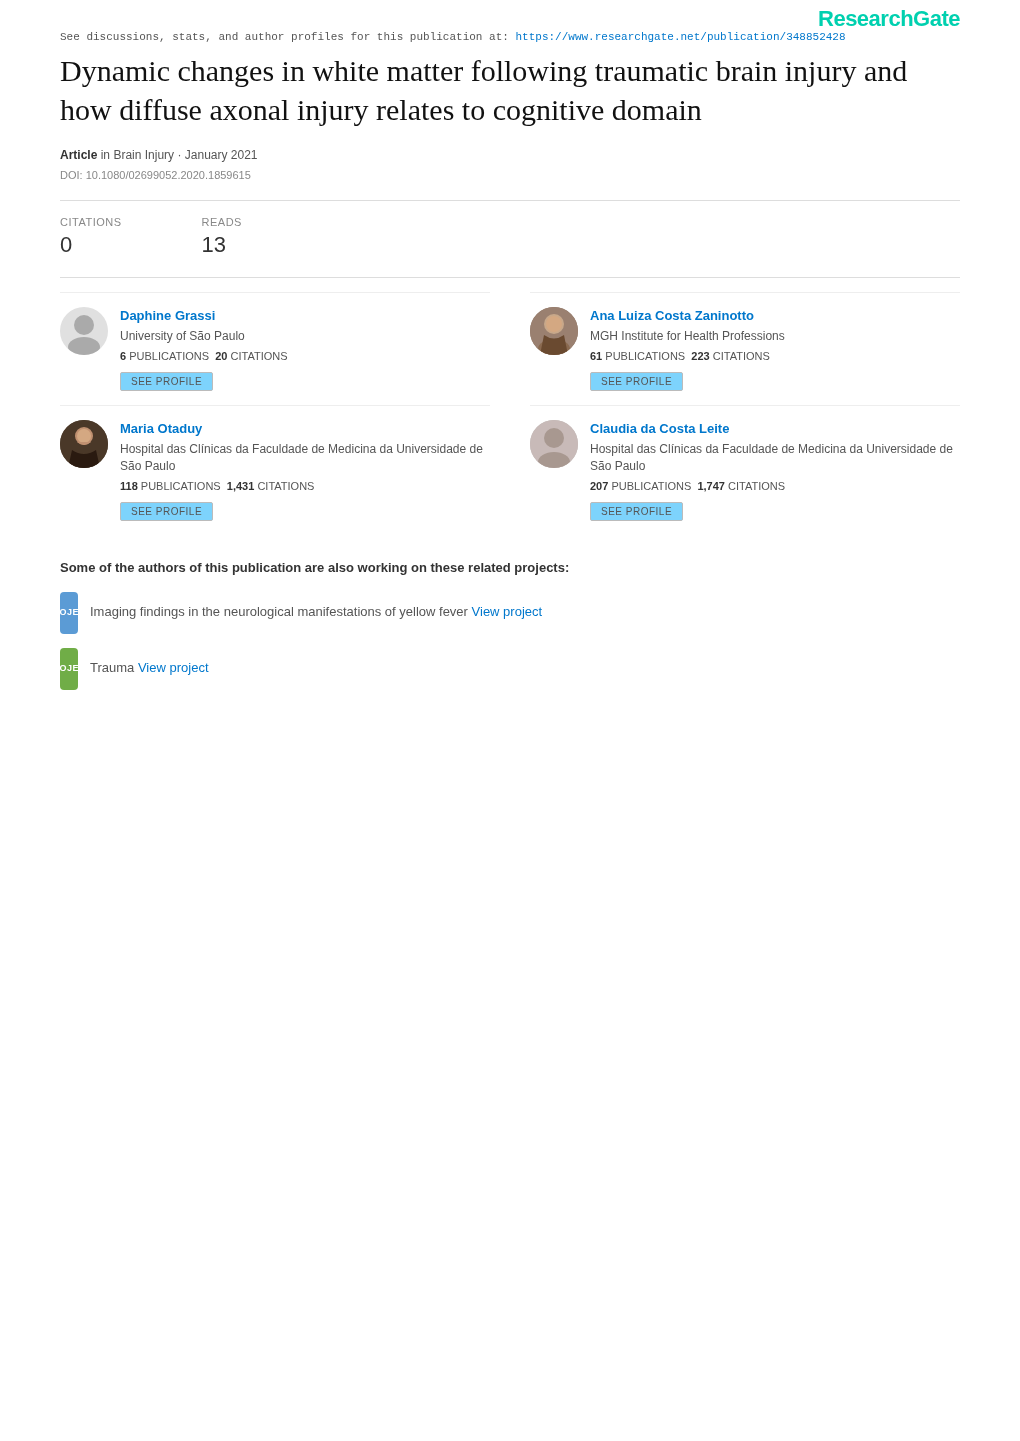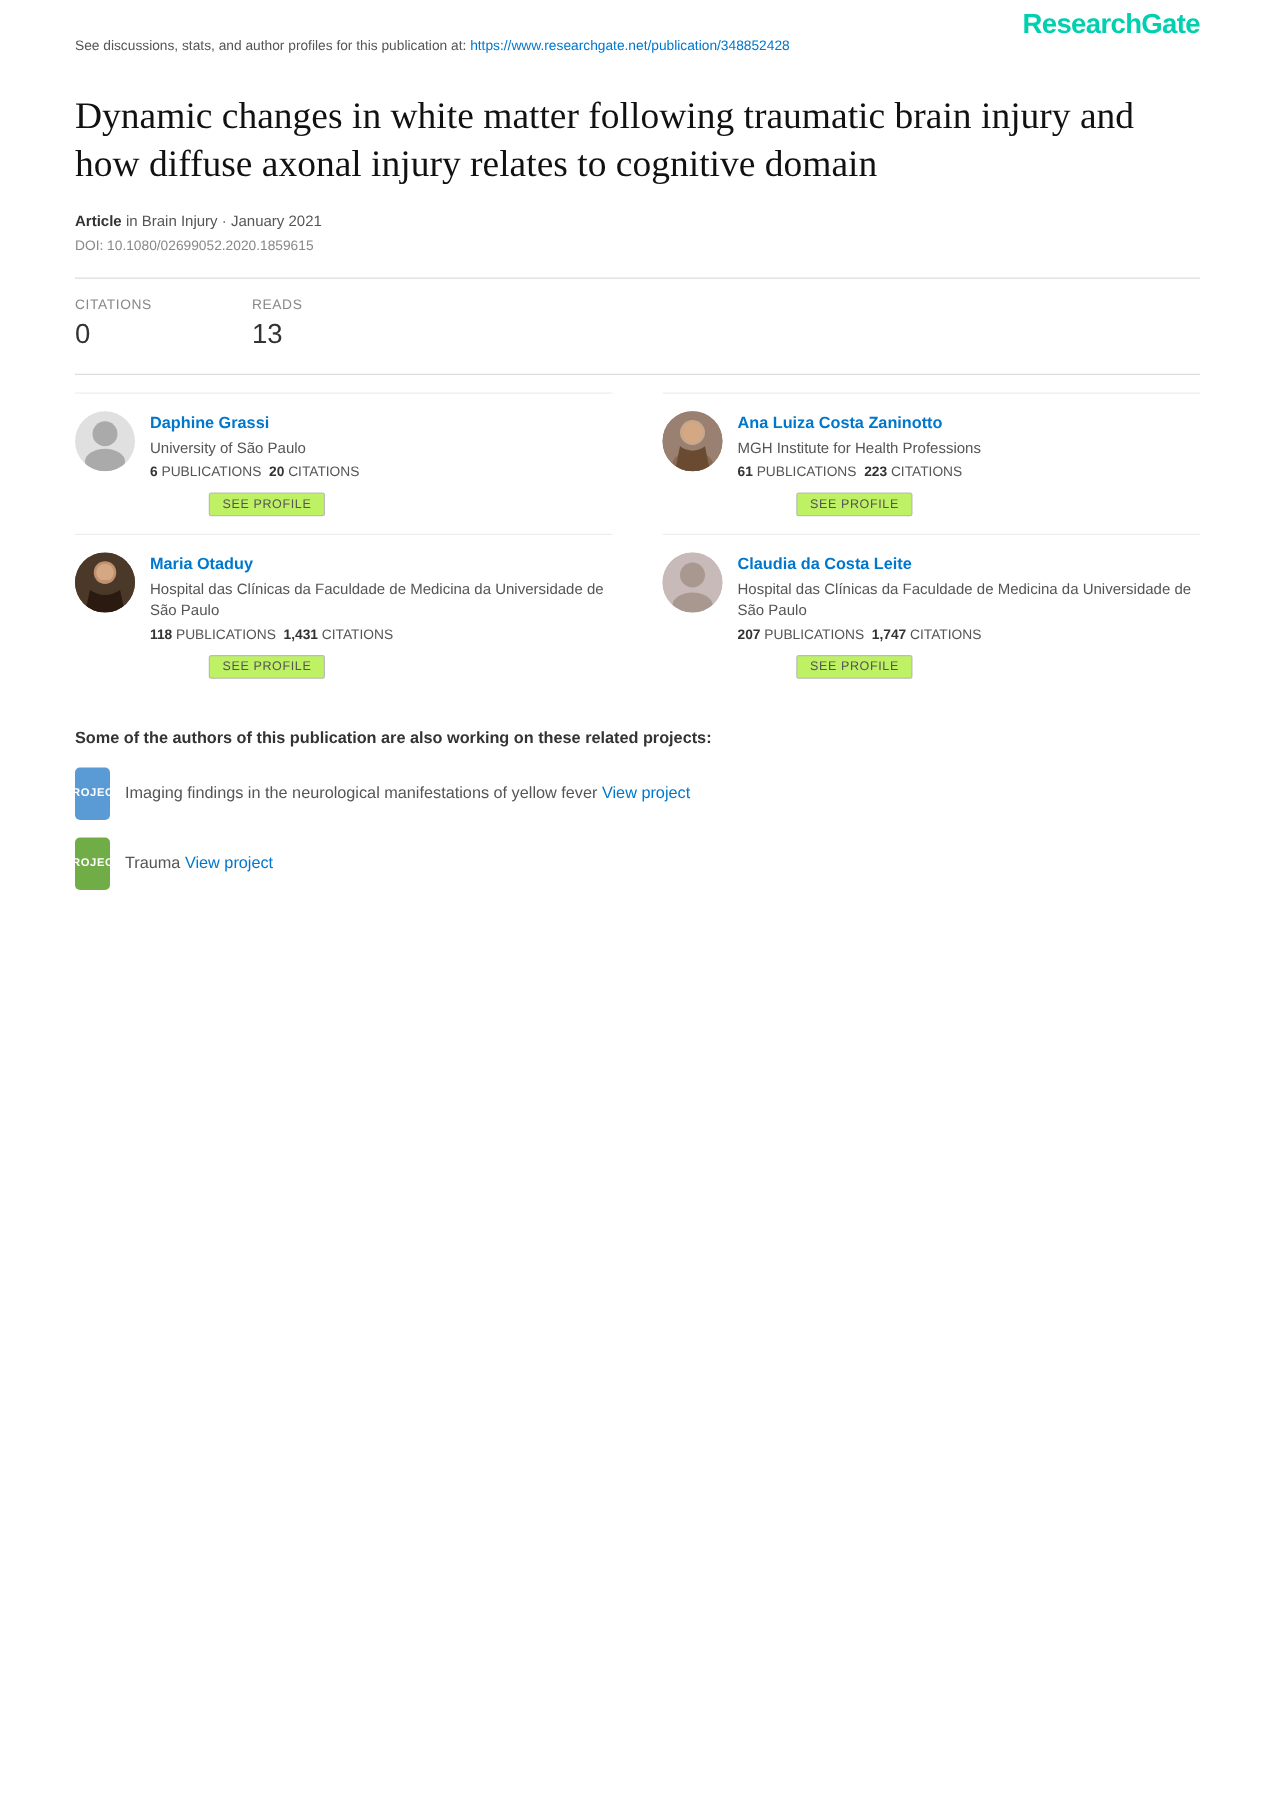--- a/index.html
+++ b/index.html
@@ -20,24 +20,24 @@
       position: absolute;
       top: 4px;
       right: 60px;
       color: #00d0af;
       font-size: 22px;
       font-family: Arial, sans-serif;
       font-weight: bold;
       letter-spacing: -0.5px;
     }
     .see-discussion-link {
-      font-family: Liberation Sans, sans-serif;
+      font-family: Liberation Mono, monospace;
       font-size: 11px;
       color: #555;
-      margin-bottom: 28px;
+      margin-bottom: 6px;
       margin-top: 10px;
     }
     .see-discussion-link a {
       color: #0077cc;
       text-decoration: none;
     }
     .main-title {
       font-size: 30px;
       font-weight: 400;
       color: #111;
@@ -152,39 +152,38 @@
       display: inline-block;
       border: 1px solid #bbb;
       border-radius: 2px;
       padding: 3px 10px;
       font-family: Arial, sans-serif;
       font-size: 10px;
       color: #555;
       letter-spacing: 0.5px;
       text-transform: uppercase;
       cursor: pointer;
-      background: #bef264;
-      margin-left: 47px;
+      background: #7dd3fc;
     }
     .related-projects-heading {
       font-family: Arial, sans-serif;
       font-size: 13px;
       font-weight: 700;
       color: #333;
       margin-top: 24px;
       margin-bottom: 14px;
     }
     .project-item {
       display: flex;
       align-items: center;
       gap: 12px;
       margin-bottom: 14px;
     }
     .project-badge {
-      width: 28px;
+      width: 18px;
       height: 42px;
       border-radius: 4px;
       flex-shrink: 0;
       display: flex;
       align-items: center;
       justify-content: center;
       font-family: Arial, sans-serif;
       font-size: 9px;
       font-weight: 700;
       color: #fff;

